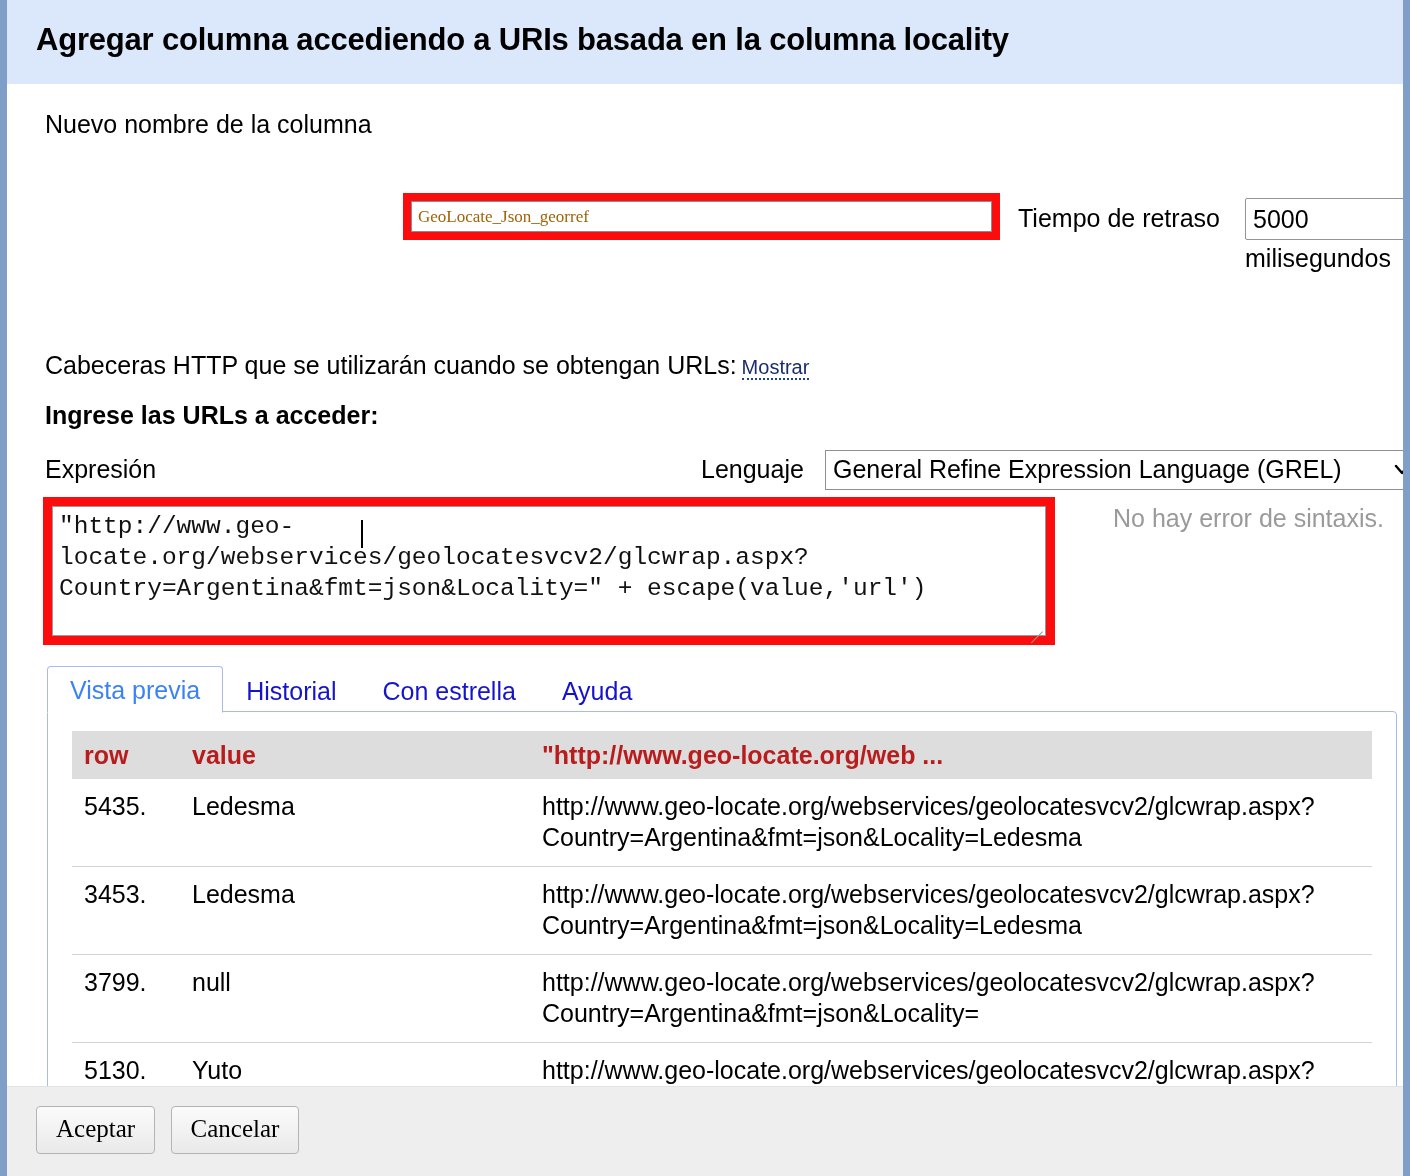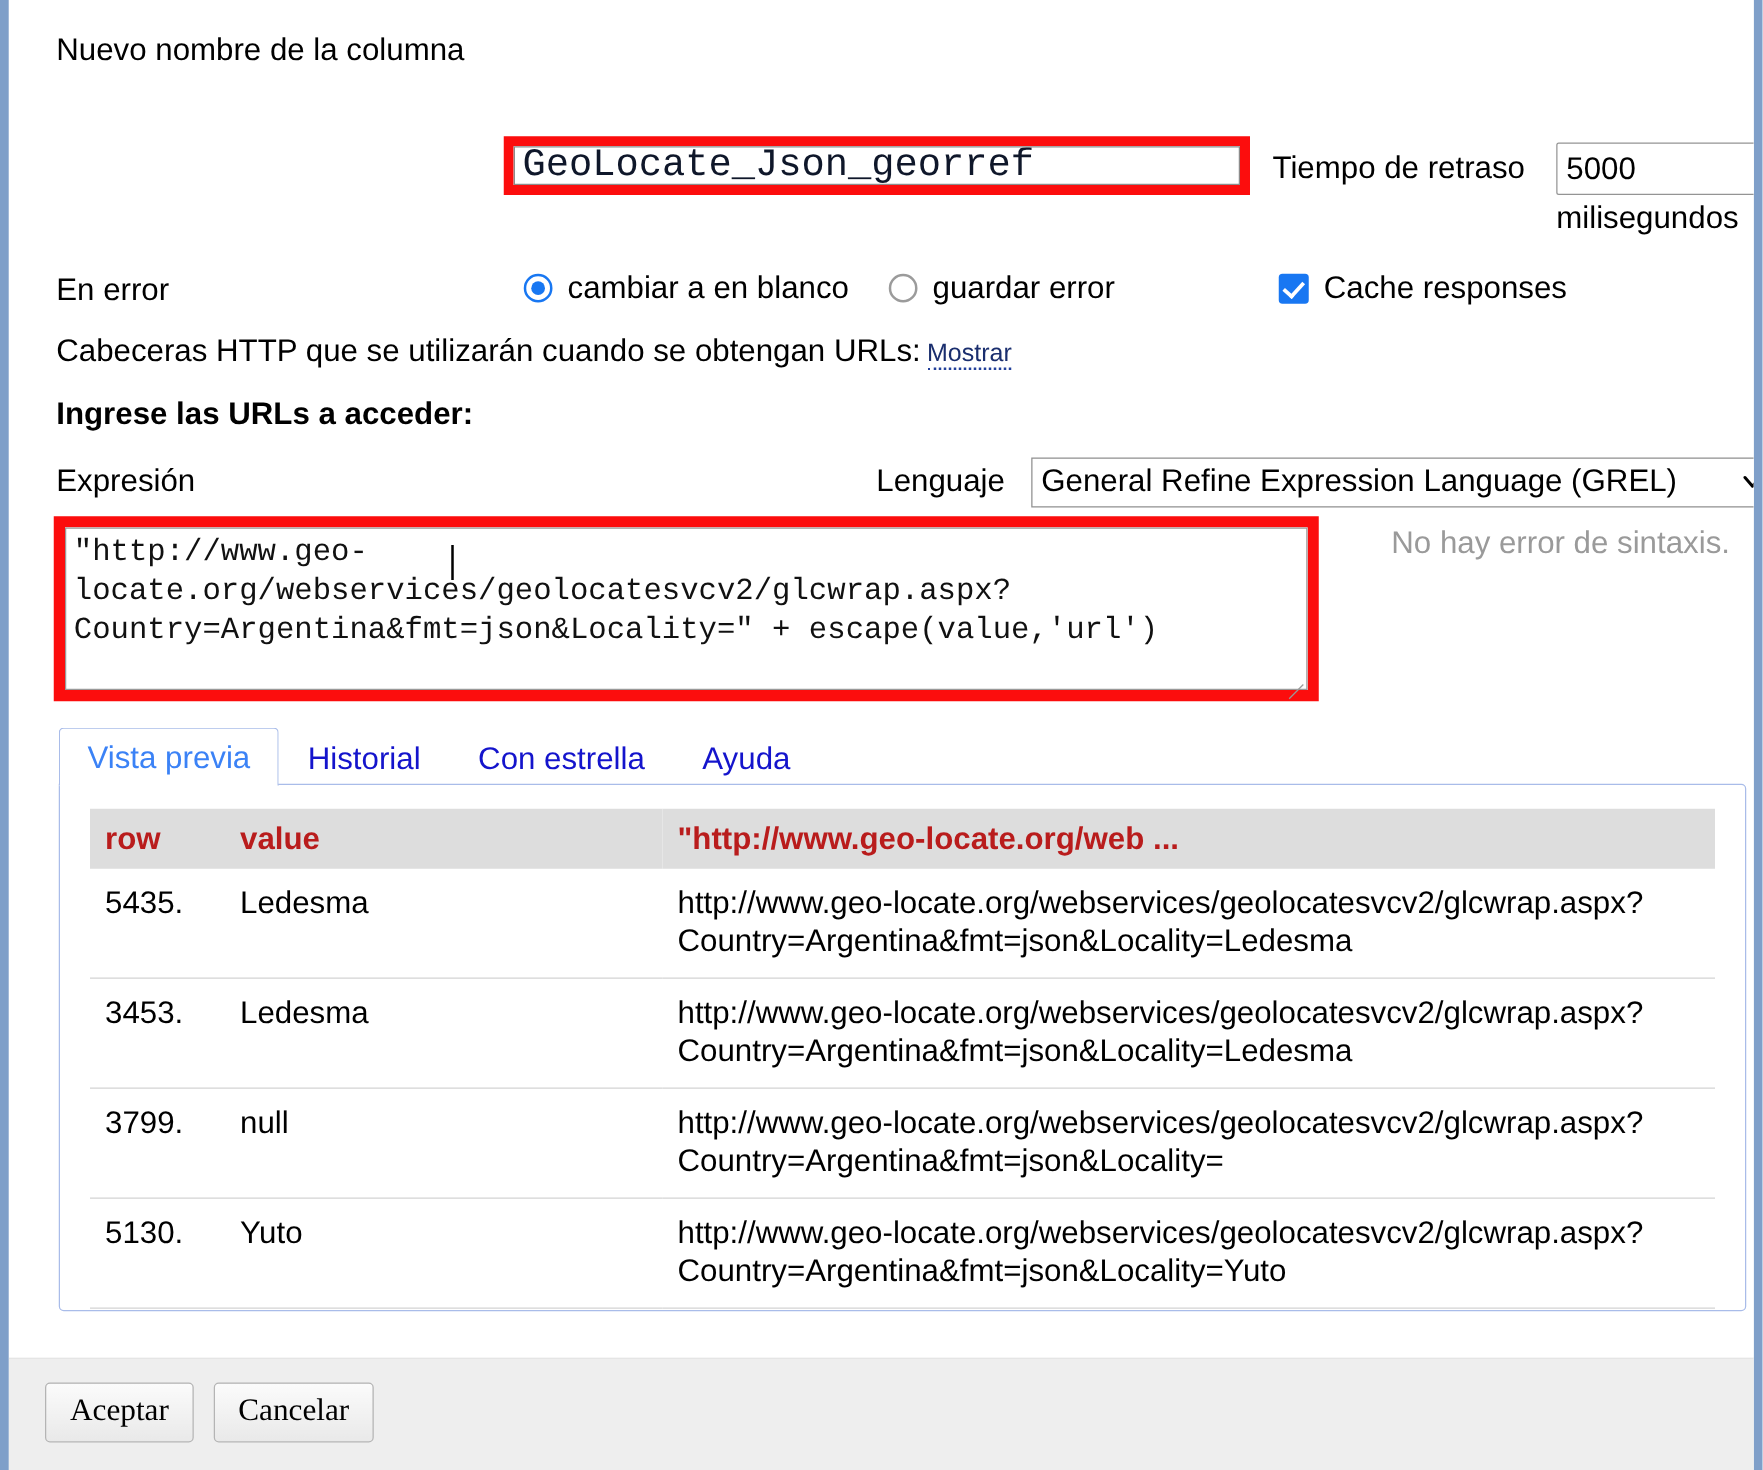--- a/index.html
+++ b/index.html
@@ -80,25 +80,25 @@
     box-sizing: border-box;
     border: 8px solid #fc0d0d;
     background: #fff;
   }
   .namebox {
     width: 100%;
     height: 100%;
     box-sizing: border-box;
     border: 1px solid #8c8c8c;
     background: #fff;
-    font-family: Liberation Mono, monospace;
-    font-size: 31px;
+    font-family: Liberation Serif, serif;
+    font-size: 17px;
     line-height: 29px;
     padding: 0 6px;
-    color: #0f172a;
+    color: #a16207;
     outline: none;
     display: block;
   }
   .lbl-delay {
     position: absolute;
     left: 1011px;
     top: 118px;
     font-size: 25px;
     line-height: 33px;
     white-space: nowrap;
@@ -434,53 +434,38 @@
     color: #000;
     cursor: pointer;
     margin-right: 11px;
   }
 </style>
 </head>
 <body>
 
 <div class="dialog">
 
+  <div class="dlg-header">
+    <div class="dlg-title">Agregar columna accediendo a URIs basada en la columna locality</div>
+  </div>
 
   <div class="dlg-body">
 
     <div class="r-name">
       <span class="lbl-newname">Nuevo nombre de la columna</span>
     </div>
 
     <div class="namebox-wrap">
       <input class="namebox" type="text" value="GeoLocate_Json_georref" style="">
     </div>
 
     <span class="lbl-delay">Tiempo de retraso</span>
     <input class="delaybox" type="text" value="5000" style="">
     <span class="lbl-ms">milisegundos</span>
 
-    <div class="r-error">
-      <span class="lbl-onerror">En error</span>
-
-      <div class="ctrl-grp g-blank">
-        <span class="radio on"></span>
-        <span class="ctrl-lbl">cambiar a en blanco</span>
-      </div>
-
-      <div class="ctrl-grp g-store">
-        <span class="radio off"></span>
-        <span class="ctrl-lbl">guardar error</span>
-      </div>
-
-      <div class="ctrl-grp g-cache">
-        <span class="checkbox"></span>
-        <span class="ctrl-lbl">Cache responses</span>
-      </div>
-    </div>
 
     <div class="r-headers">
       <span>Cabeceras HTTP que se utilizarán cuando se obtengan URLs:</span><span class="lnk-mostrar">Mostrar</span>
     </div>
 
     <div class="r-enter">Ingrese las URLs a acceder:</div>
 
     <span class="lbl-expr">Expresión</span>
     <span class="lbl-lang">Lenguaje</span>
     <div class="lang-select">

